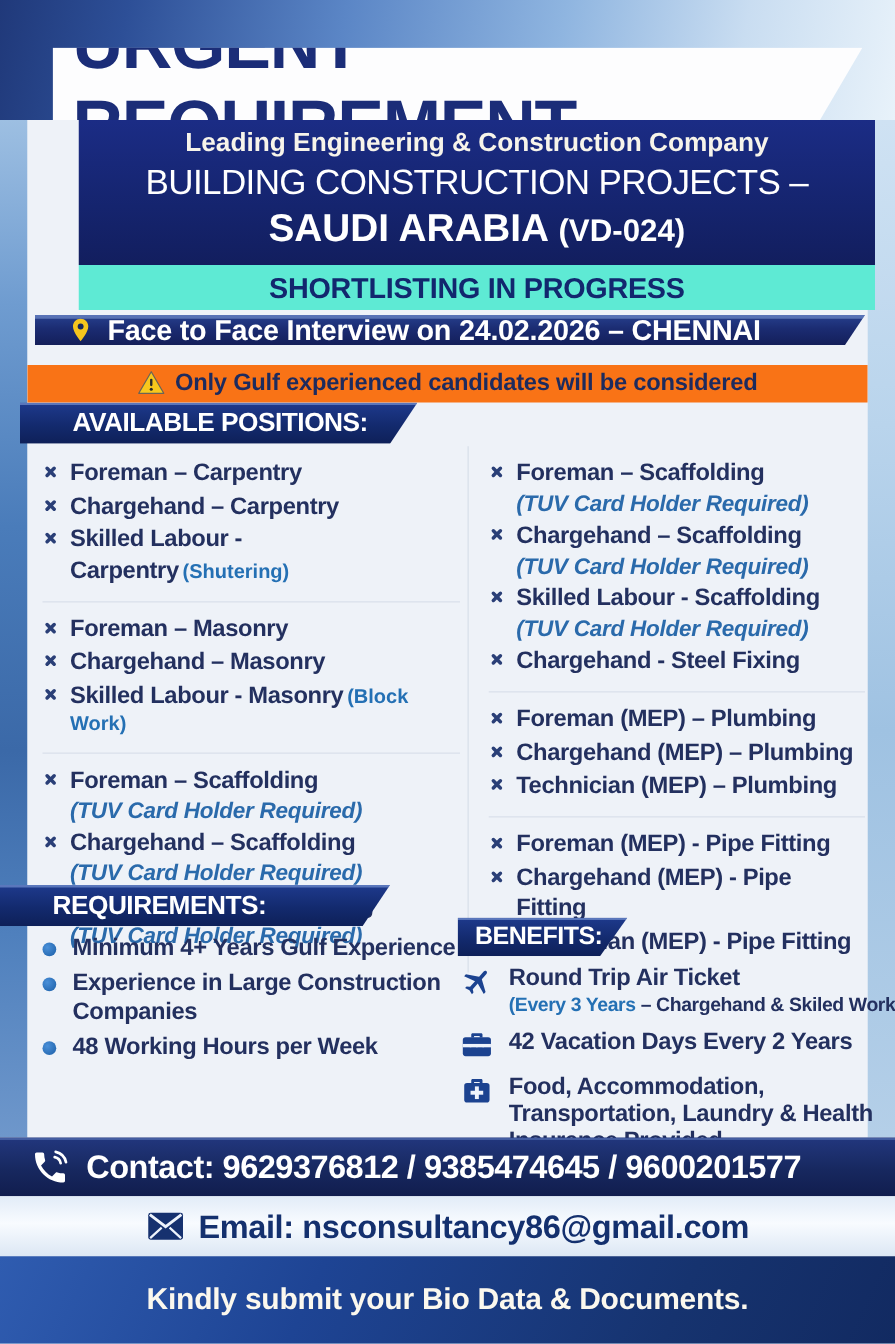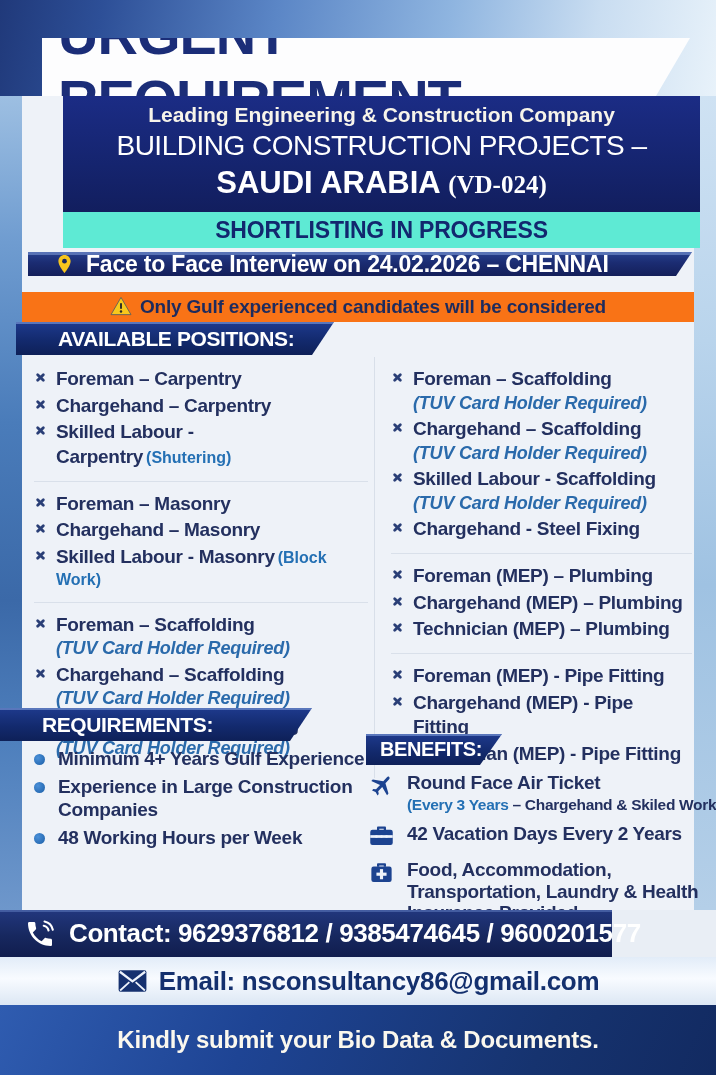--- a/index.html
+++ b/index.html
@@ -21,21 +21,21 @@
   .urgent-banner{position:absolute;left:42px;top:38px;width:648px;height:58px;
     background:#fdfdfe;clip-path:polygon(0 0,100% 0,calc(100% - 34px) 100%,0 100%);
     display:flex;align-items:center;padding-left:16px;box-sizing:border-box;}
   .urgent-banner span{font-size:56px;font-weight:800;letter-spacing:-1px;color:var(--navy-title);}
   .title-panel{position:absolute;left:63px;top:96px;width:637px;height:116px;
     background:linear-gradient(180deg,#1b2c85 0%,#15246e 60%,#121e5e 100%);
     text-align:center;color:#fff;box-sizing:border-box;padding-top:7px;}
   .title-company{font-size:21px;font-weight:700;color:#f7f4ea;}
   .title-project{font-size:28px;font-weight:400;letter-spacing:-.5px;margin-top:3px;}
   .title-location{font-size:31px;font-weight:800;margin-top:3px;}
-  .title-code{font-size:25px;font-weight:800;font-family:Liberation Serif, serif;}
+  .title-code{font-size:25px;font-weight:800;}
   .status-strip{position:absolute;left:63px;top:212px;width:637px;height:36px;background:#5eead4;
     display:flex;align-items:center;justify-content:center;}
   .status-strip span{font-size:23px;font-weight:800;color:#12276e;letter-spacing:-.2px;}
 
   
   .interview-bar{position:absolute;left:28px;top:252px;width:664px;height:24px;
     background:linear-gradient(180deg,#27408e 0%,#1b2c72 45%,#141f5a 100%);
     clip-path:polygon(0 0,100% 0,calc(100% - 16px) 100%,0 100%);
     box-shadow:inset 0 3px 0 rgba(150,180,235,.45);
     display:flex;align-items:center;gap:11px;padding-left:26px;box-sizing:border-box;color:#fff;}
@@ -86,21 +86,21 @@
   .benefits-list{position:absolute;left:368px;top:772px;width:336px;}
   .ben-item{display:flex;gap:12px;margin-bottom:9px;}
   .ben-icon{flex:none;width:27px;color:#1c4390;}
   .ben-icon svg{width:27px;height:27px;display:block;}
   .ben-text{font-size:19px;font-weight:700;color:#23305f;line-height:1.15;letter-spacing:-.3px;}
   .ben-note{display:block;font-size:15.5px;margin-top:2px;white-space:nowrap;}
   .ben-note-blue{color:var(--accent-blue);font-weight:700;}
   .ben-note-dark{color:#23305f;font-weight:700;}
 
   
-  .contact-bar{position:absolute;left:0;top:910px;width:612px;height:47px;
+  .contact-bar{position:absolute;left:0;top:910px;width:716px;height:47px;
     background:linear-gradient(180deg,#22377e 0%,#17285f 55%,#111d4e 100%);
     box-shadow:inset 0 2px 0 rgba(120,150,215,.4);
     display:flex;align-items:center;gap:13px;padding-left:24px;box-sizing:border-box;}
   .contact-bar svg{width:32px;height:32px;flex:none;color:#fff;}
   .contact-text{font-size:26px;font-weight:800;color:#fff;white-space:nowrap;letter-spacing:-.4px;}
   .email-bar{position:absolute;left:0;top:957px;width:716px;height:48px;
     background:linear-gradient(180deg,#e2ecf8 0%,#f8fbff 45%,#dce7f4 100%);
     display:flex;align-items:center;justify-content:center;gap:11px;}
   .email-bar svg{width:31px;height:24px;flex:none;color:#16316f;}
   .email-text{font-size:26px;font-weight:800;color:#14306e;letter-spacing:-.3px;}
@@ -407,21 +407,21 @@
   <div class="sec-banner banner-benefits">
     <span>BENEFITS:</span>
   </div>
   <div class="benefits-list" id="ben-list">
       <div class="ben-item">
         <span class="ben-icon">
           <svg viewBox="0 0 24 24">
             <path fill="currentColor" transform="rotate(42 12 12)" d="M21.4 15.1v-1.9l-8.1-5V3.3c0-.8-.6-1.5-1.3-1.5-.8 0-1.3.7-1.3 1.5v4.9l-8.1 5v1.9l8.1-2.6v5.3l-2 1.5v1.6l3.3-1 3.3 1v-1.6l-2-1.5v-5.3l8.1 2.6z"></path>
           </svg>
         </span>
-        <span class="ben-text"><span>Round Face Air Ticket</span><span class="ben-note"><span class="ben-note-blue">(Every 3 Years</span><span class="ben-note-dark"> – Chargehand &amp; Skiled Workers)</span></span></span>
+        <span class="ben-text"><span>Round Trip Air Ticket</span><span class="ben-note"><span class="ben-note-blue">(Every 3 Years</span><span class="ben-note-dark"> – Chargehand &amp; Skiled Workers)</span></span></span>
       </div>
       <div class="ben-item">
         <span class="ben-icon">
           <svg viewBox="0 0 24 24">
             <path fill="currentColor" d="M9 3.2h6c.6 0 1 .4 1 1v2h-2v-1h-4v1H8v-2c0-.6.4-1 1-1z"></path>
             <rect x="2" y="6" width="20" height="13.5" rx="2" fill="currentColor"></rect>
             <rect x="2" y="10.8" width="20" height="2.4" fill="#eef3fb"></rect>
             <circle cx="7.5" cy="12" r="1.2" fill="#eef3fb"></circle>
             <circle cx="12" cy="12" r="1.2" fill="#eef3fb"></circle>
             <circle cx="16.5" cy="12" r="1.2" fill="#eef3fb"></circle>

